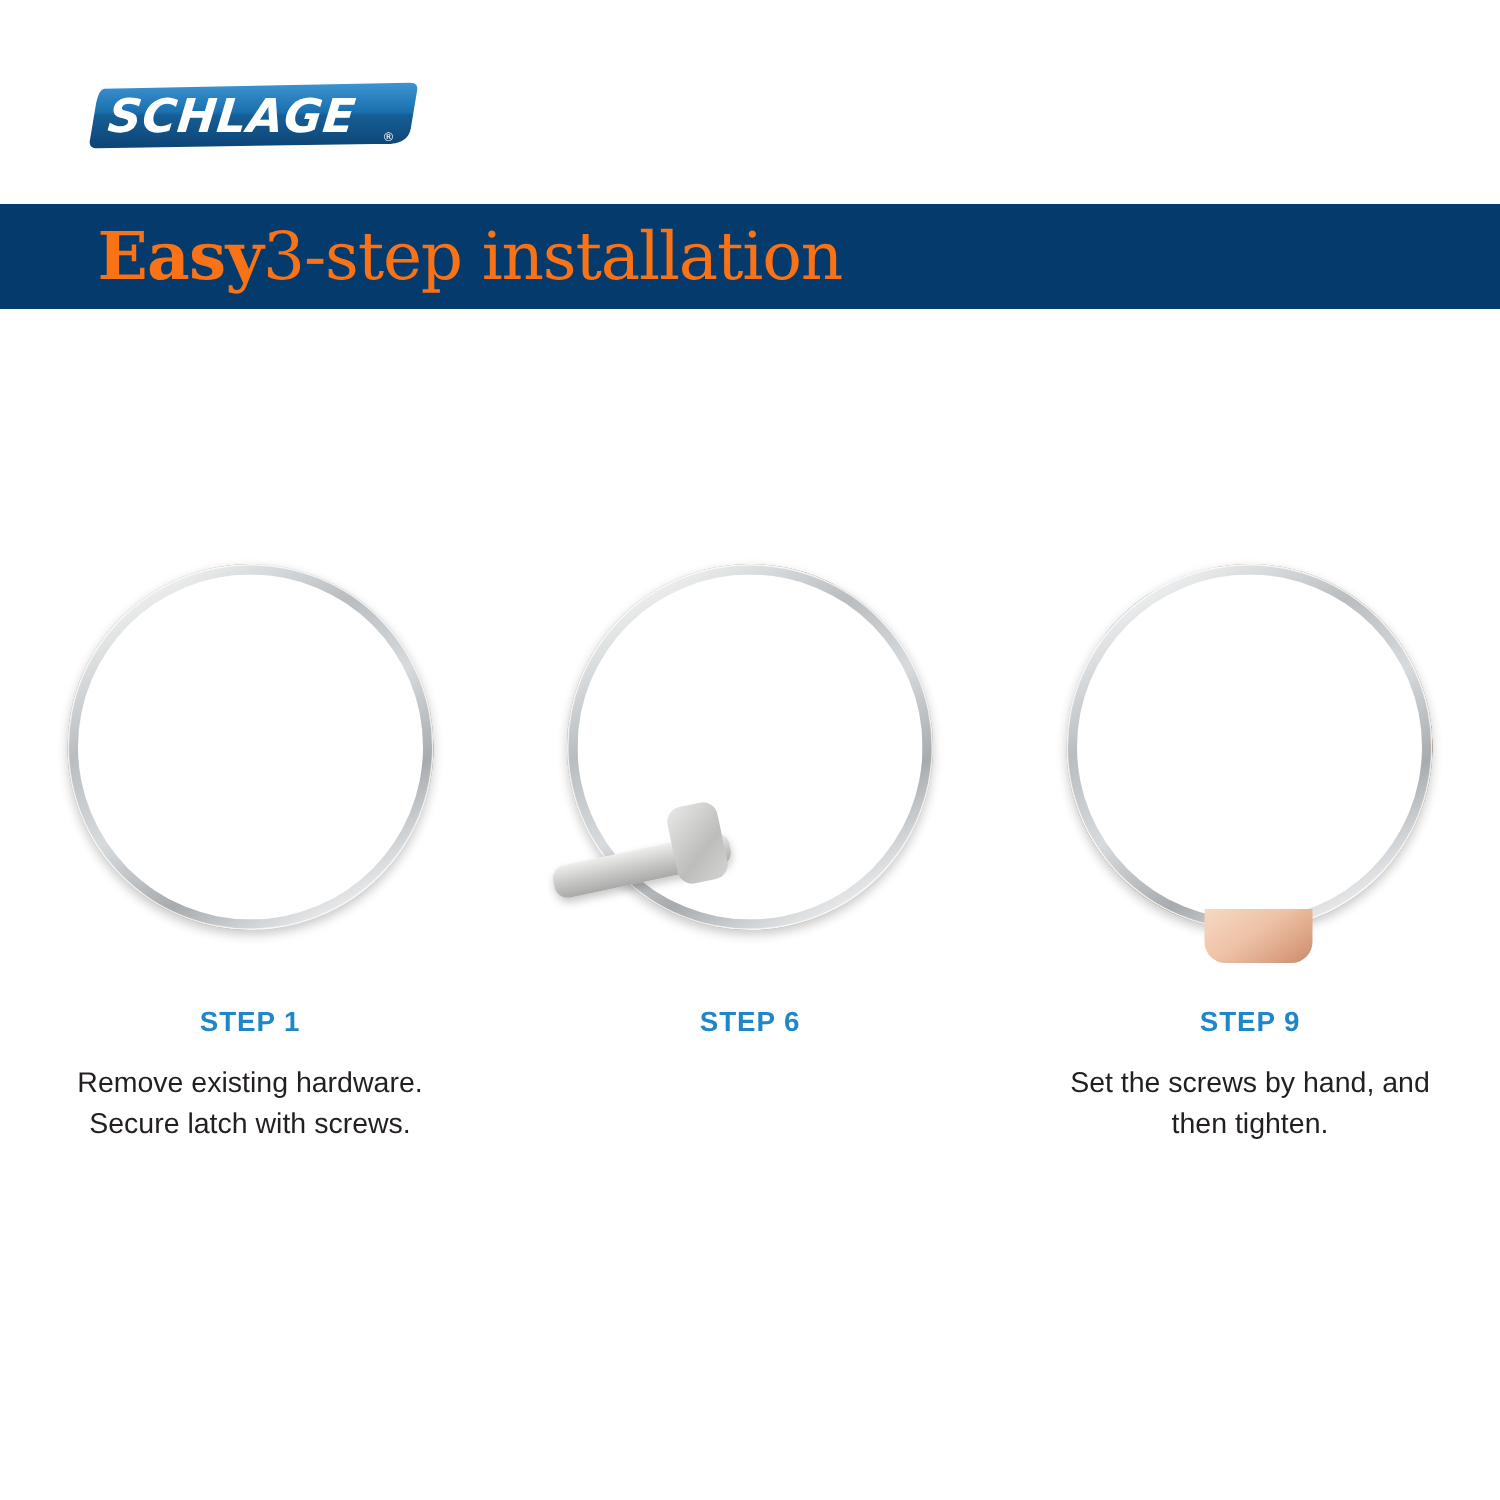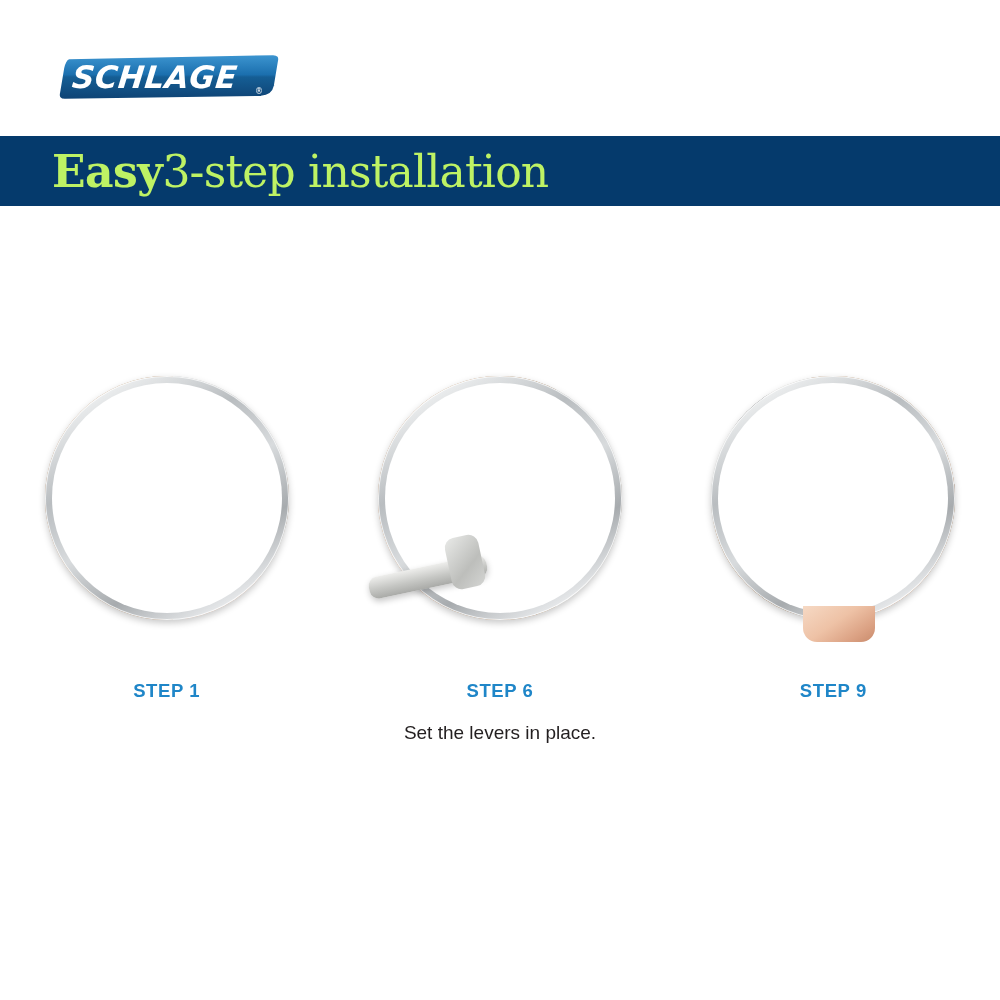--- a/index.html
+++ b/index.html
@@ -30,22 +30,22 @@
     position: absolute;
     left: 0;
     top: 136px;
     width: 1000px;
     height: 70px;
     background: #053a6c;
     display: flex;
     align-items: center;
   }
   #headline-text {
-    margin-left: 52px;
-    color: #bef264;
+    margin-left: 65px;
+    color: #f97316;
     white-space: nowrap;
     line-height: 1;
     font-size: 45px;
   }
   .hl-bold {
     font-family: "DejaVu Serif", serif;
     font-weight: bold;
     font-size: 44px;
     letter-spacing: -0.5px;
   }
@@ -138,21 +138,21 @@
   }
   .metal {
     background: linear-gradient(135deg,#f2f2f1 0%,#d3d4d2 28%,#b7b8b5 55%,#dcdddb 78%,#a7a8a5 100%);
   }
   .brass {
     background: linear-gradient(140deg,#e8d79a 0%,#cdb274 35%,#ab8e4f 70%,#d8c68c 100%);
   }
 
   
   .step-label {
-    margin-top: 48px;
+    margin-top: 38px;
     font-family: "Liberation Sans", sans-serif;
     font-weight: bold;
     font-size: 18.5px;
     letter-spacing: 0.6px;
     color: #1f86c8;
     text-align: right;
   }
   .step-desc {
     margin-top: 18px;
     font-family: "Liberation Sans", sans-serif;
@@ -232,20 +232,21 @@
 
           <div style="position:absolute;left:140px;top:140px;width:62px;height:9px;border-radius:4px;background:linear-gradient(180deg,#fdfdfc,#cfcfcb);transform:rotate(18deg);transform-origin:left center;box-shadow:0 1px 2px rgba(0,0,0,.25);"></div>
           <div style="position:absolute;left:196px;top:156px;width:48px;height:18px;border-radius:9px;background:linear-gradient(180deg,#fbfbf9,#d6d6d2);transform:rotate(18deg);transform-origin:left center;"></div>
           <div style="position:absolute;left:196px;top:158px;width:7px;height:14px;background:#4a4a4a;transform:rotate(18deg);transform-origin:left center;border-radius:2px;"></div>
           <div style="position:absolute;left:136px;top:140px;width:10px;height:10px;border-radius:50%;background:#2f2f2f;"></div>
         </div>
       </div>
       <div class="ring"></div>
     </div>
     <div class="step-label">STEP 1</div>
+    <div class="step-desc">Remove existing hardware. Secure latch with screws.</div>
   </div>
 
   <div class="step-col">
     <div class="photo-wrap">
       <div class="photo-circle">
         <div class="inner-scene">
 
           <div class="room-bg blur" style="left:176px;top:0;width:68px;height:244px;"></div>
           <div class="blur" style="position:absolute;left:188px;top:100px;width:56px;height:40px;background:linear-gradient(180deg,#b59272,#8b6848);border-radius:5px;"></div>
           <div class="blur" style="position:absolute;left:182px;top:132px;width:62px;height:50px;background:linear-gradient(180deg,#eae6df,#cdc7bd);border-radius:7px;"></div>
@@ -273,21 +274,20 @@
           <div style="position:absolute;left:36px;top:112px;width:22px;height:16px;border-radius:7px;background:linear-gradient(160deg,#fbe6d7,#e8c1a6);"></div>
           <div class="hand" style="left:60px;top:182px;width:54px;height:44px;border-radius:20px;"></div>
         </div>
       </div>
       <div class="ring"></div>
 
       <div style="position:absolute;left:-6px;top:196px;width:120px;height:22px;border-radius:9px;transform:rotate(-12deg);background:linear-gradient(180deg,#eeeeec,#c6c7c4 55%,#a9aaa7);box-shadow:0 3px 6px rgba(0,0,0,.22);z-index:3;"></div>
       <div style="position:absolute;left:74px;top:166px;width:34px;height:52px;border-radius:10px;transform:rotate(-12deg);background:linear-gradient(140deg,#e9eae8,#bdbebb 60%,#d4d5d3);z-index:3;"></div>
     </div>
     <div class="step-label">STEP 6</div>
-    <div class="step-desc">Set the levers in place.</div>
   </div>
 
   <div class="step-col">
     <div class="photo-wrap">
       <div class="photo-circle">
         <div class="inner-scene">
 
           <div class="blur" style="position:absolute;left:0;top:0;width:86px;height:244px;background:linear-gradient(180deg,#f0ece6 0%,#e6e0d8 48%,#c59a6d 62%,#a87646 100%);"></div>
           <div class="blur-hard" style="position:absolute;left:0;top:150px;width:86px;height:94px;background:linear-gradient(180deg,#b07c48,#8a5a2c);"></div>
           <div class="blur" style="position:absolute;left:22px;top:14px;width:34px;height:50px;background:linear-gradient(160deg,#2c3138,#1a1d22);border:3px solid #e9e5de;border-radius:2px;"></div>
@@ -319,15 +319,16 @@
           <div style="position:absolute;left:126px;top:60px;width:20px;height:16px;border-radius:7px;background:linear-gradient(160deg,#fbe7d8,#e9c3a8);"></div>
           <div style="position:absolute;left:152px;top:54px;width:20px;height:16px;border-radius:7px;background:linear-gradient(160deg,#fbe7d8,#e9c3a8);"></div>
           <div style="position:absolute;left:178px;top:64px;width:18px;height:15px;border-radius:7px;background:linear-gradient(160deg,#fbe7d8,#e9c3a8);"></div>
         </div>
       </div>
       <div class="ring"></div>
 
       <div class="hand" style="position:absolute;left:96px;top:236px;width:72px;height:36px;border-radius:0 0 14px 14px;z-index:3;"></div>
     </div>
     <div class="step-label">STEP 9</div>
+    <div class="step-desc">Set the screws by hand, and then tighten.</div>
   </div>
 
 </div>
 
 </body></html>

